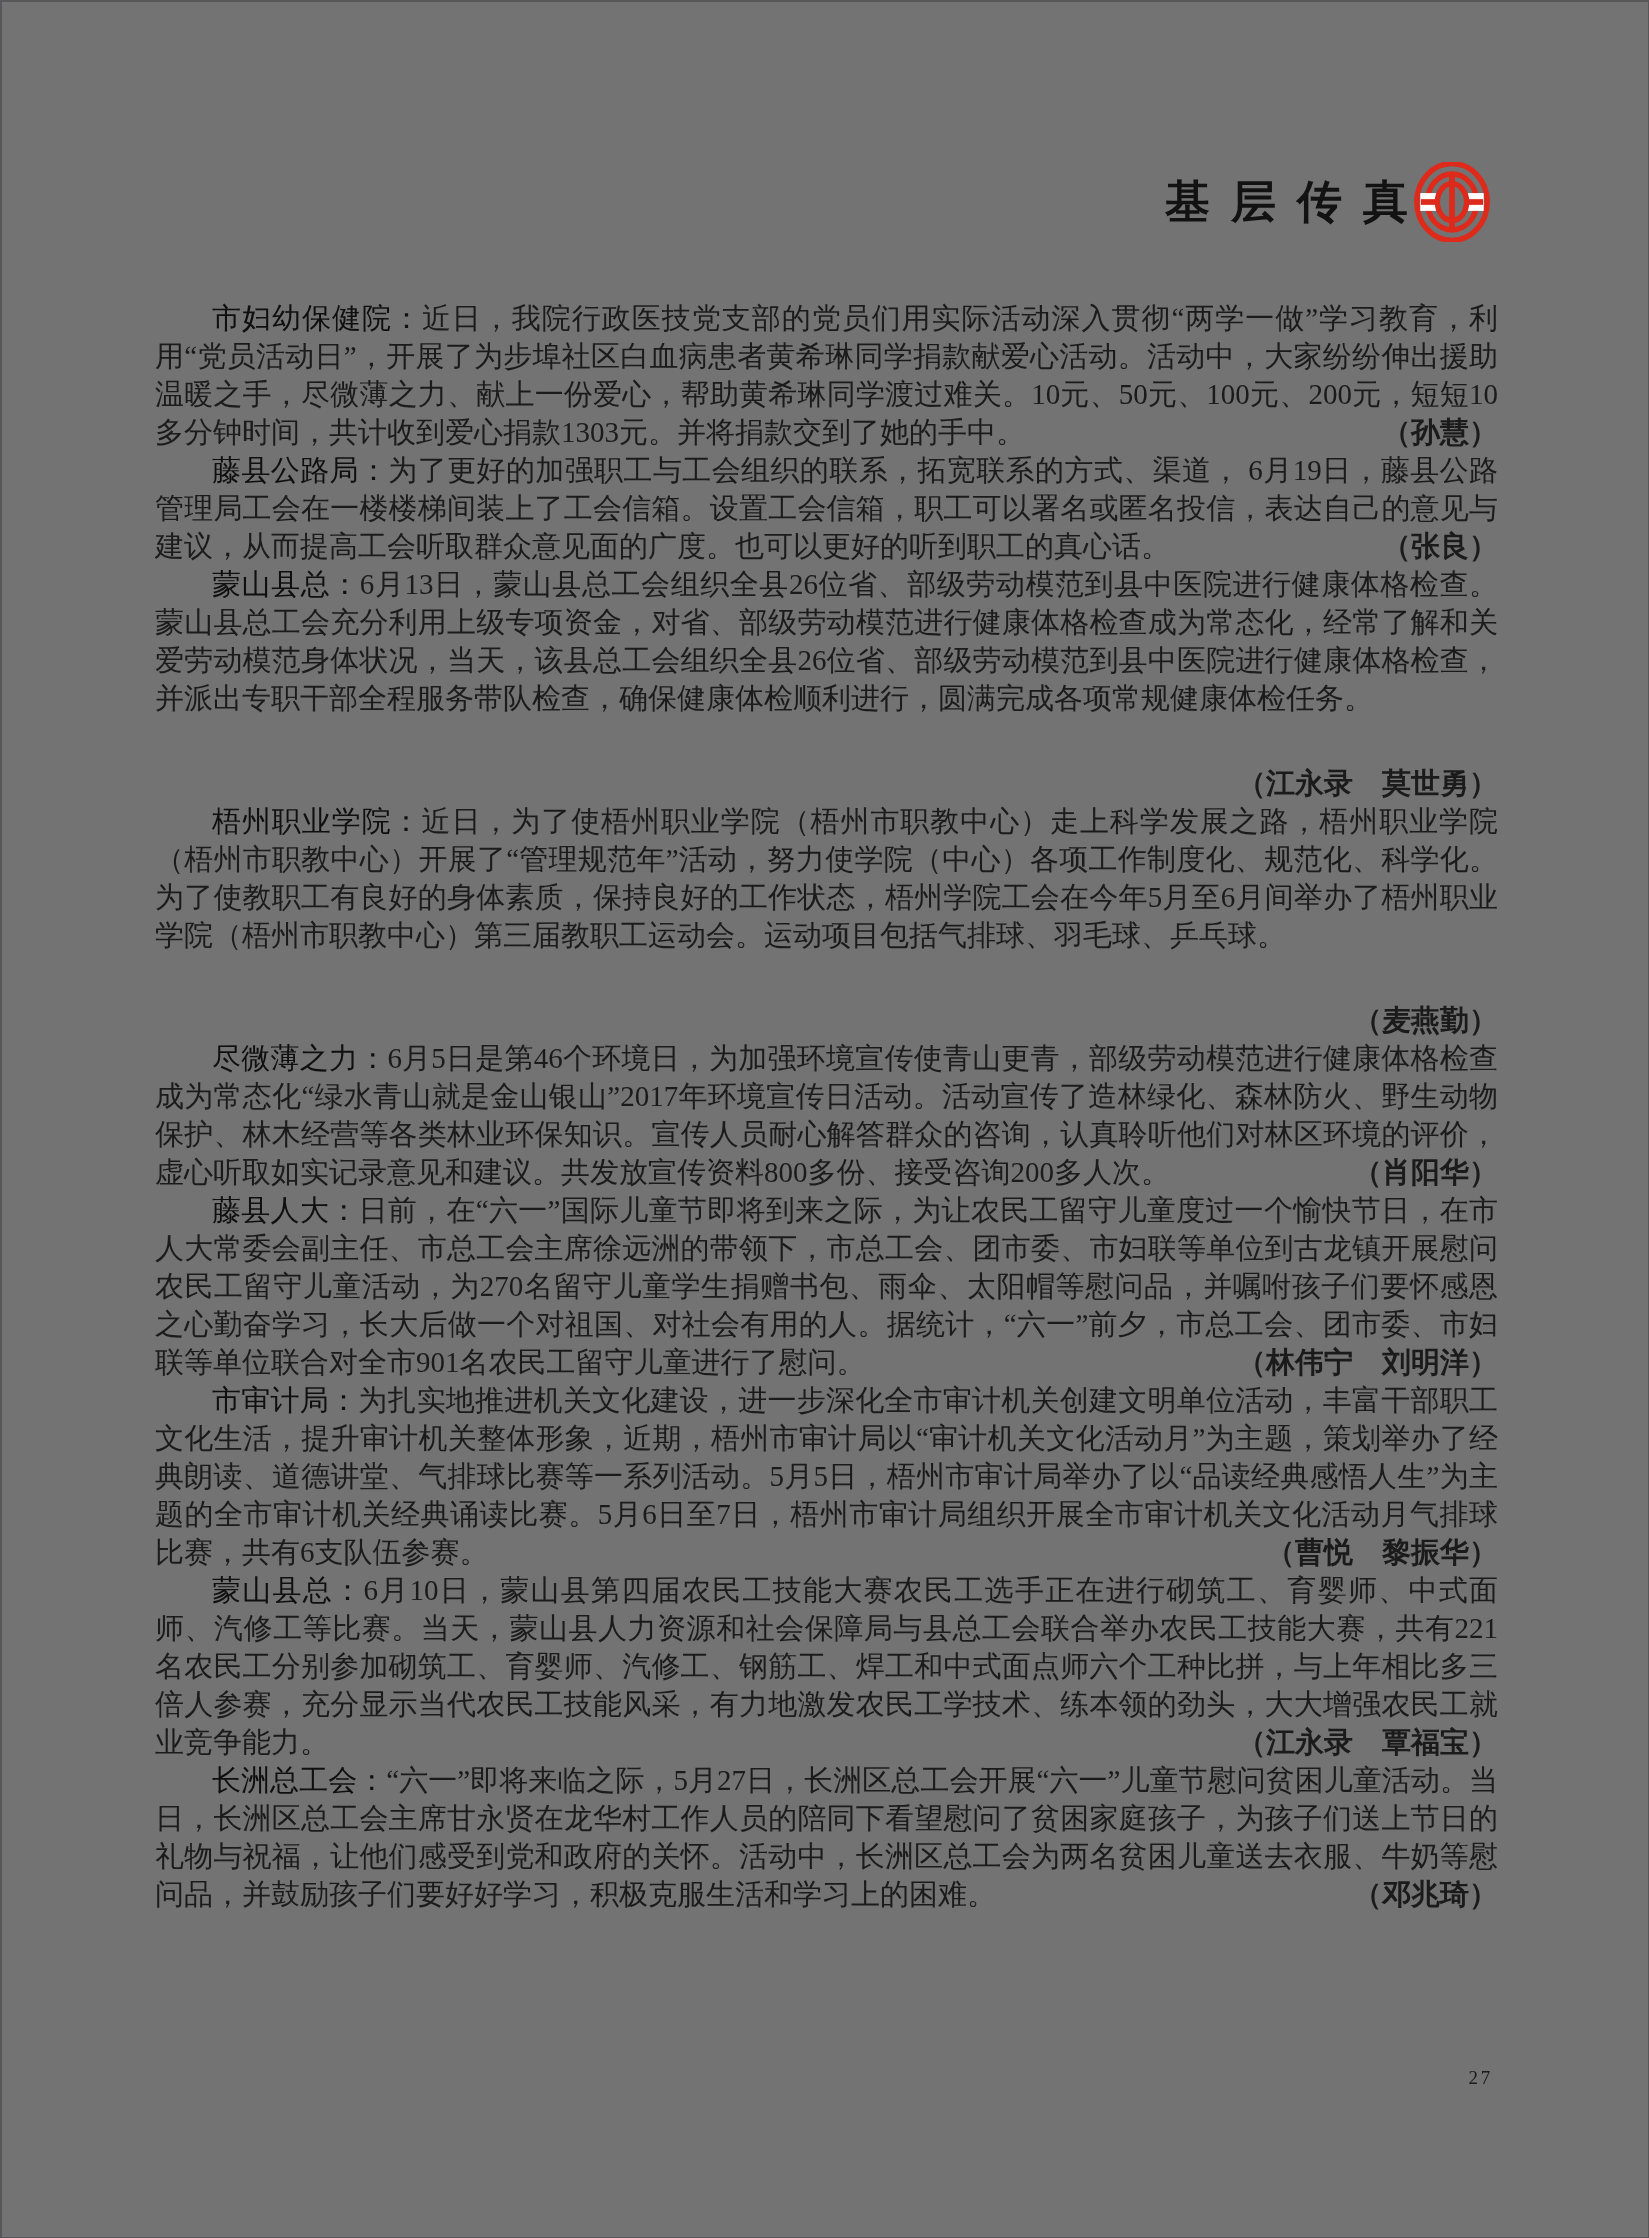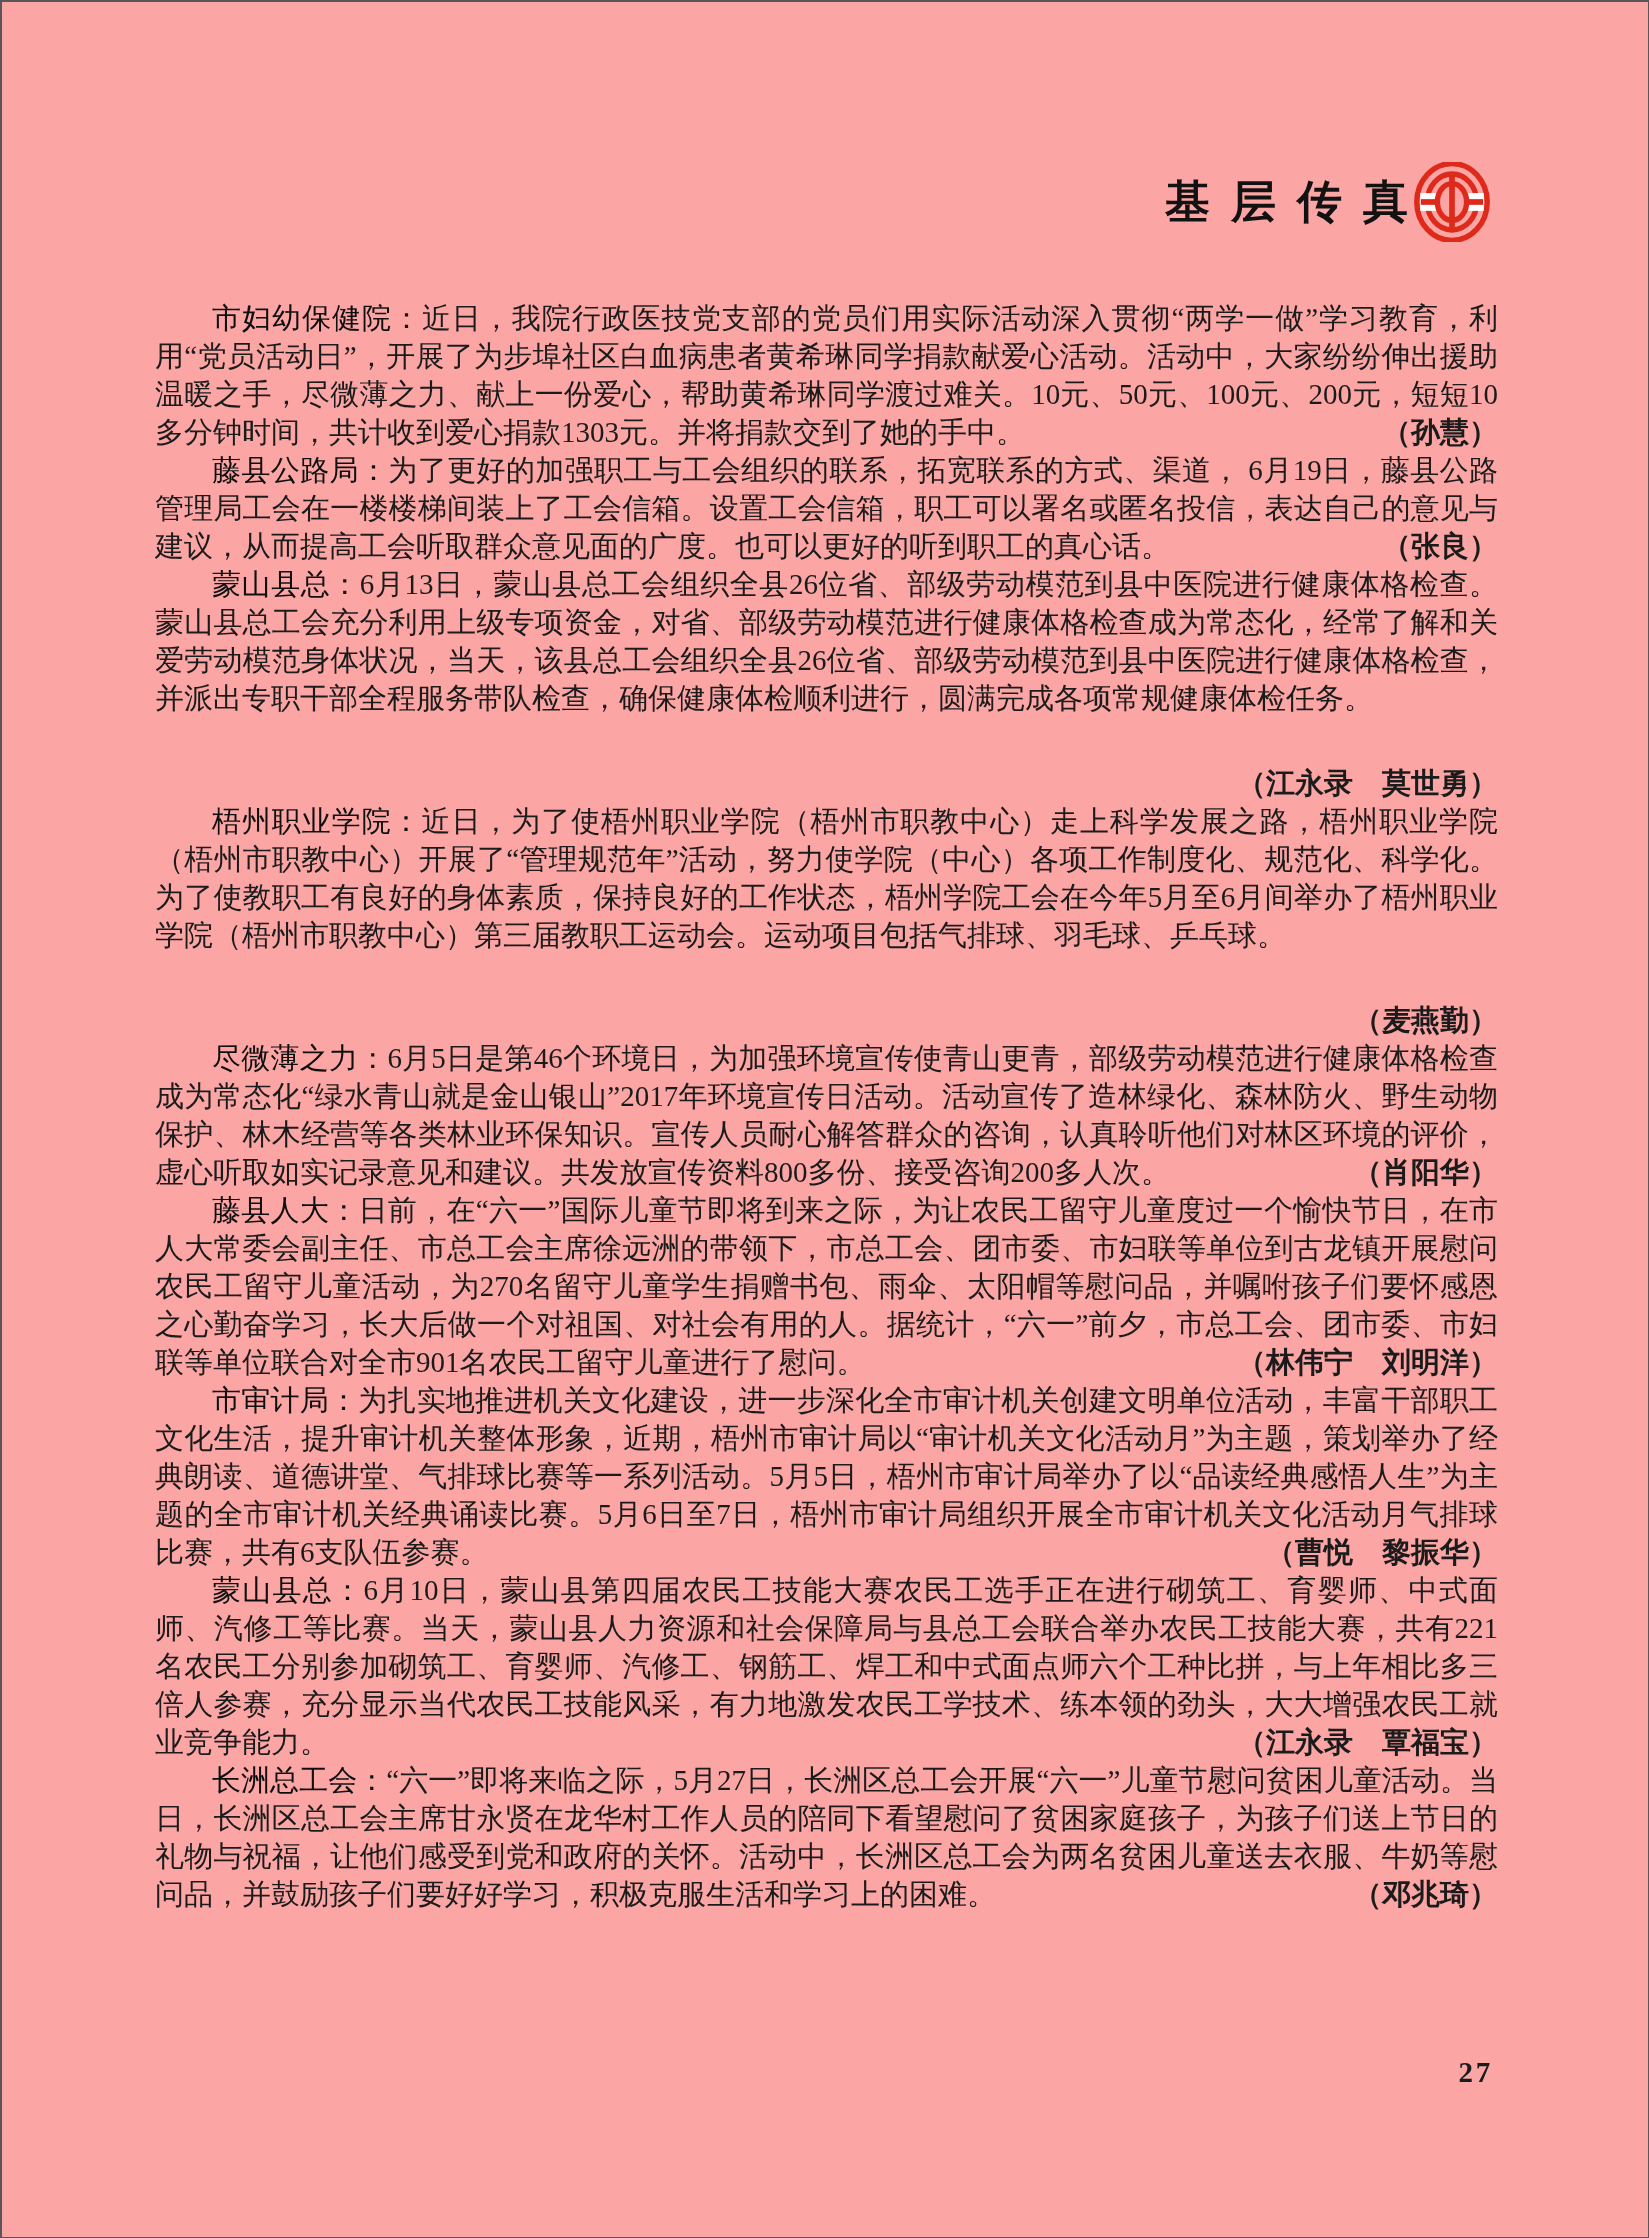--- a/index.html
+++ b/index.html
@@ -12,21 +12,21 @@
     width: 1650px;
     height: 2239px;
     font-family: "Liberation Serif", serif;
     color: #1b1b1b;
   }
   .page {
     position: absolute;
     inset: 0;
     border: 2px solid #57575a;
     box-sizing: border-box;
-    background: #fca5a5;
+    background: #737373;
   }
   
   .masthead {
     position: absolute;
     top: 160px;
     right: 157px;
     height: 80px;
     display: flex;
     align-items: center;
   }
@@ -75,24 +75,23 @@
     display: block;
     text-align: right;
     text-indent: 0;
     margin-top: 47px;
   }
   
   .page-number {
     position: absolute;
     right: 155px;
     bottom: 148px;
-    font-size: 29px;
+    font-size: 19px;
     letter-spacing: 2.7px;
     color: #1b1b1b;
-    font-weight: bold;
   }
 </style>
 </head>
 <body>
 
 <div class="page">
 
   <header class="masthead">
     <div class="masthead-title">基层传真</div>
     <svg class="union-logo" viewBox="0 0 120 126" aria-hidden="true">

